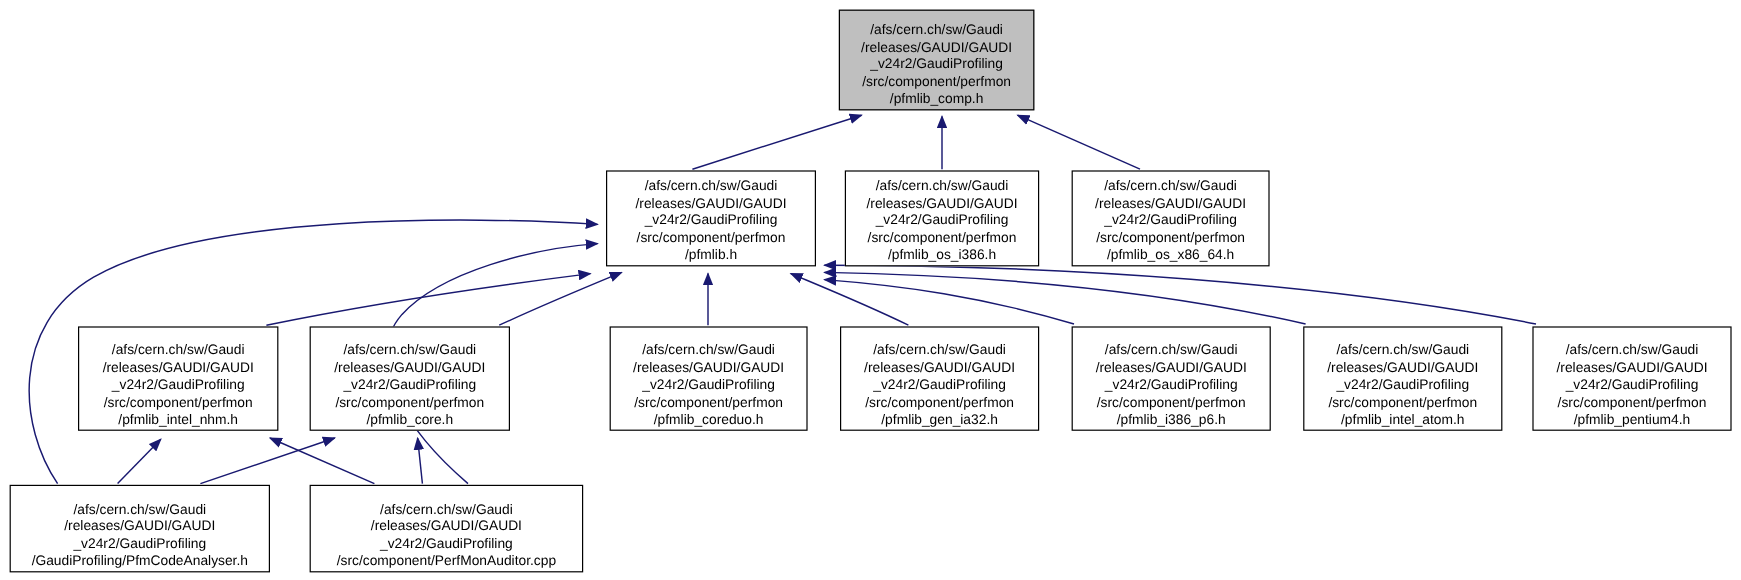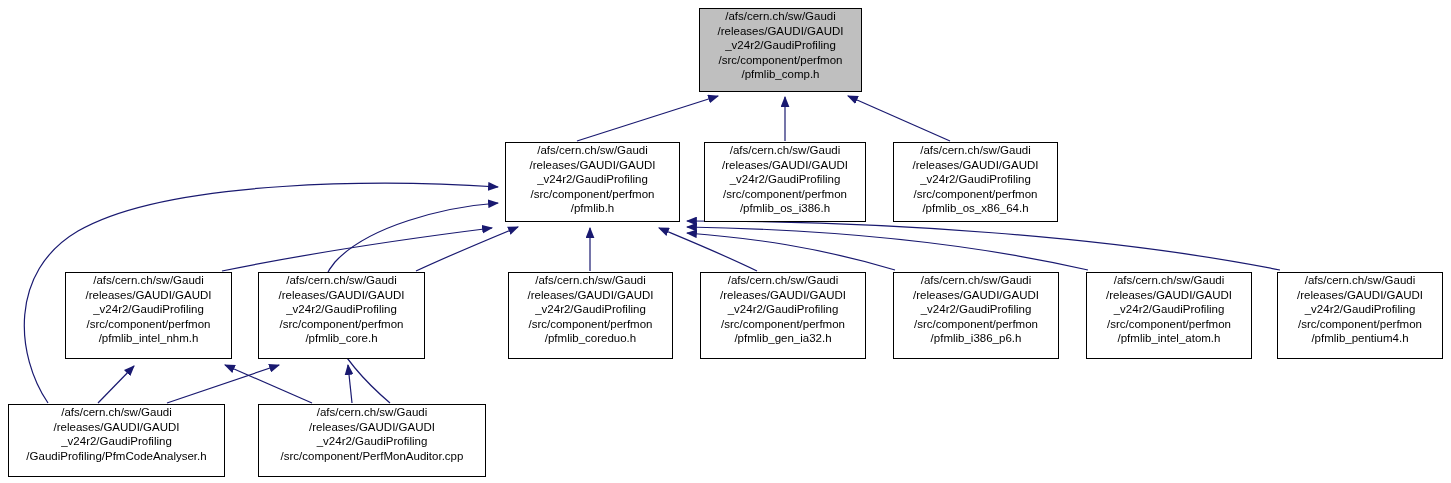--- a/index.html
+++ b/index.html
@@ -21,21 +21,21 @@
     fill: none;
     stroke: #191970;
     stroke-width: 1.2;
   }
   .node {
     position: absolute;
     box-sizing: border-box;
     border: 1px solid #000000;
     background: #ffffff;
     display: flex;
-    align-items: flex-start;
+    align-items: flex-end;
     justify-content: center;
     cursor: pointer;
   }
   .node .label {
     display: block;
     width: 100%;
     white-space: pre-line;
     text-align: center;
     font-size: 11.5px;
     line-height: 14.6px;

